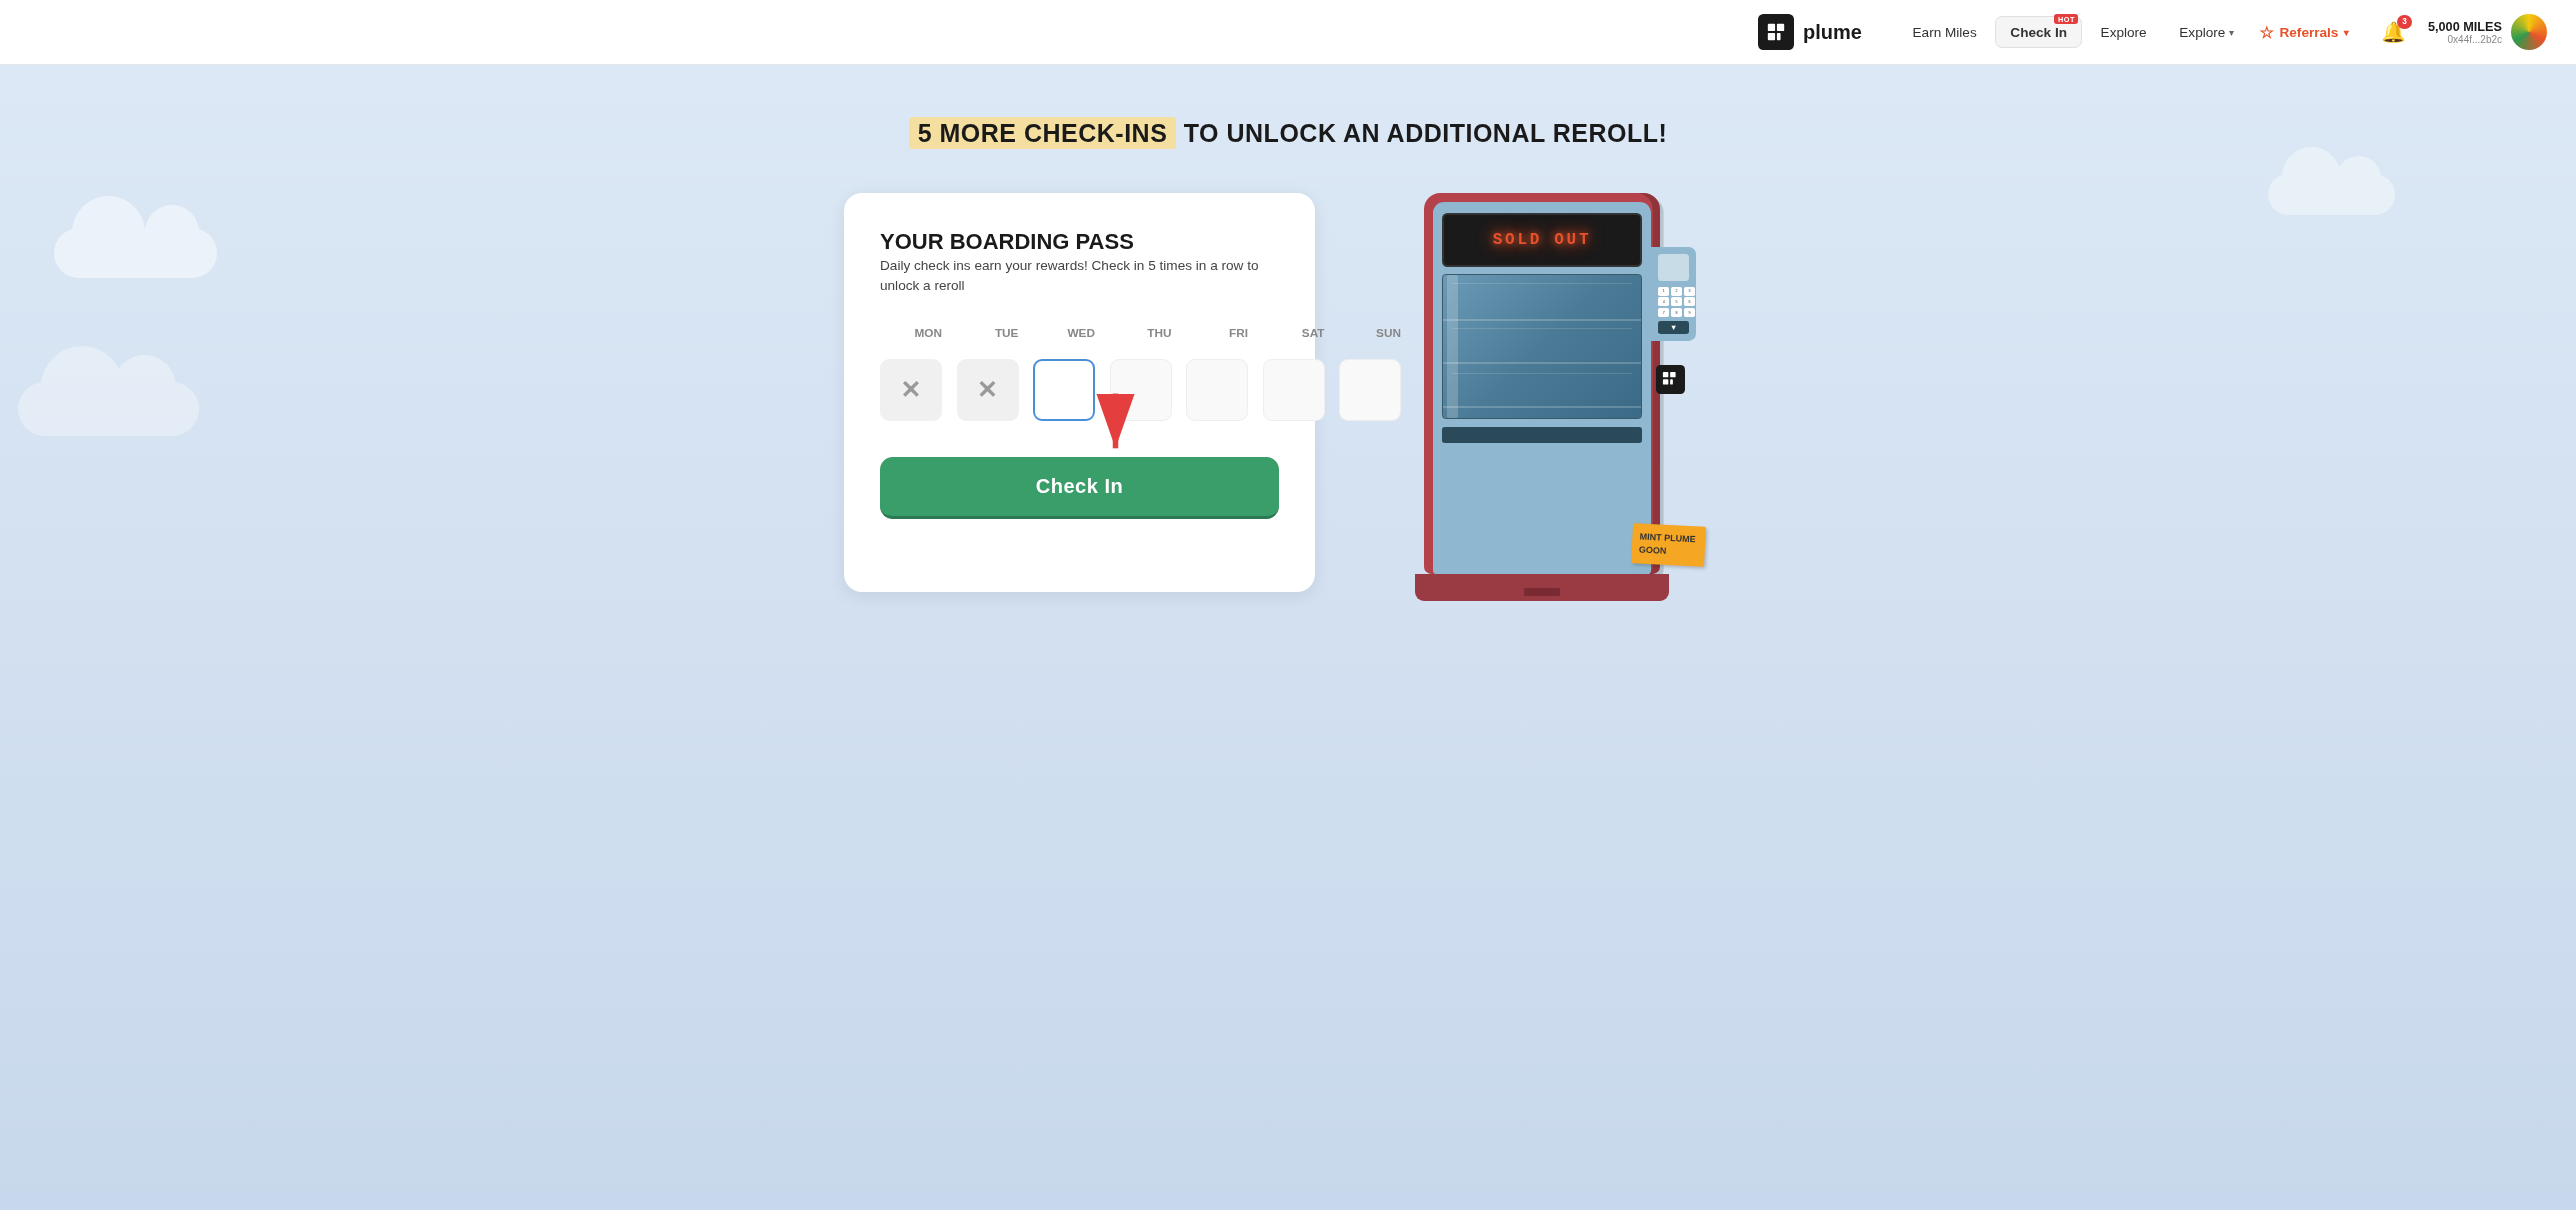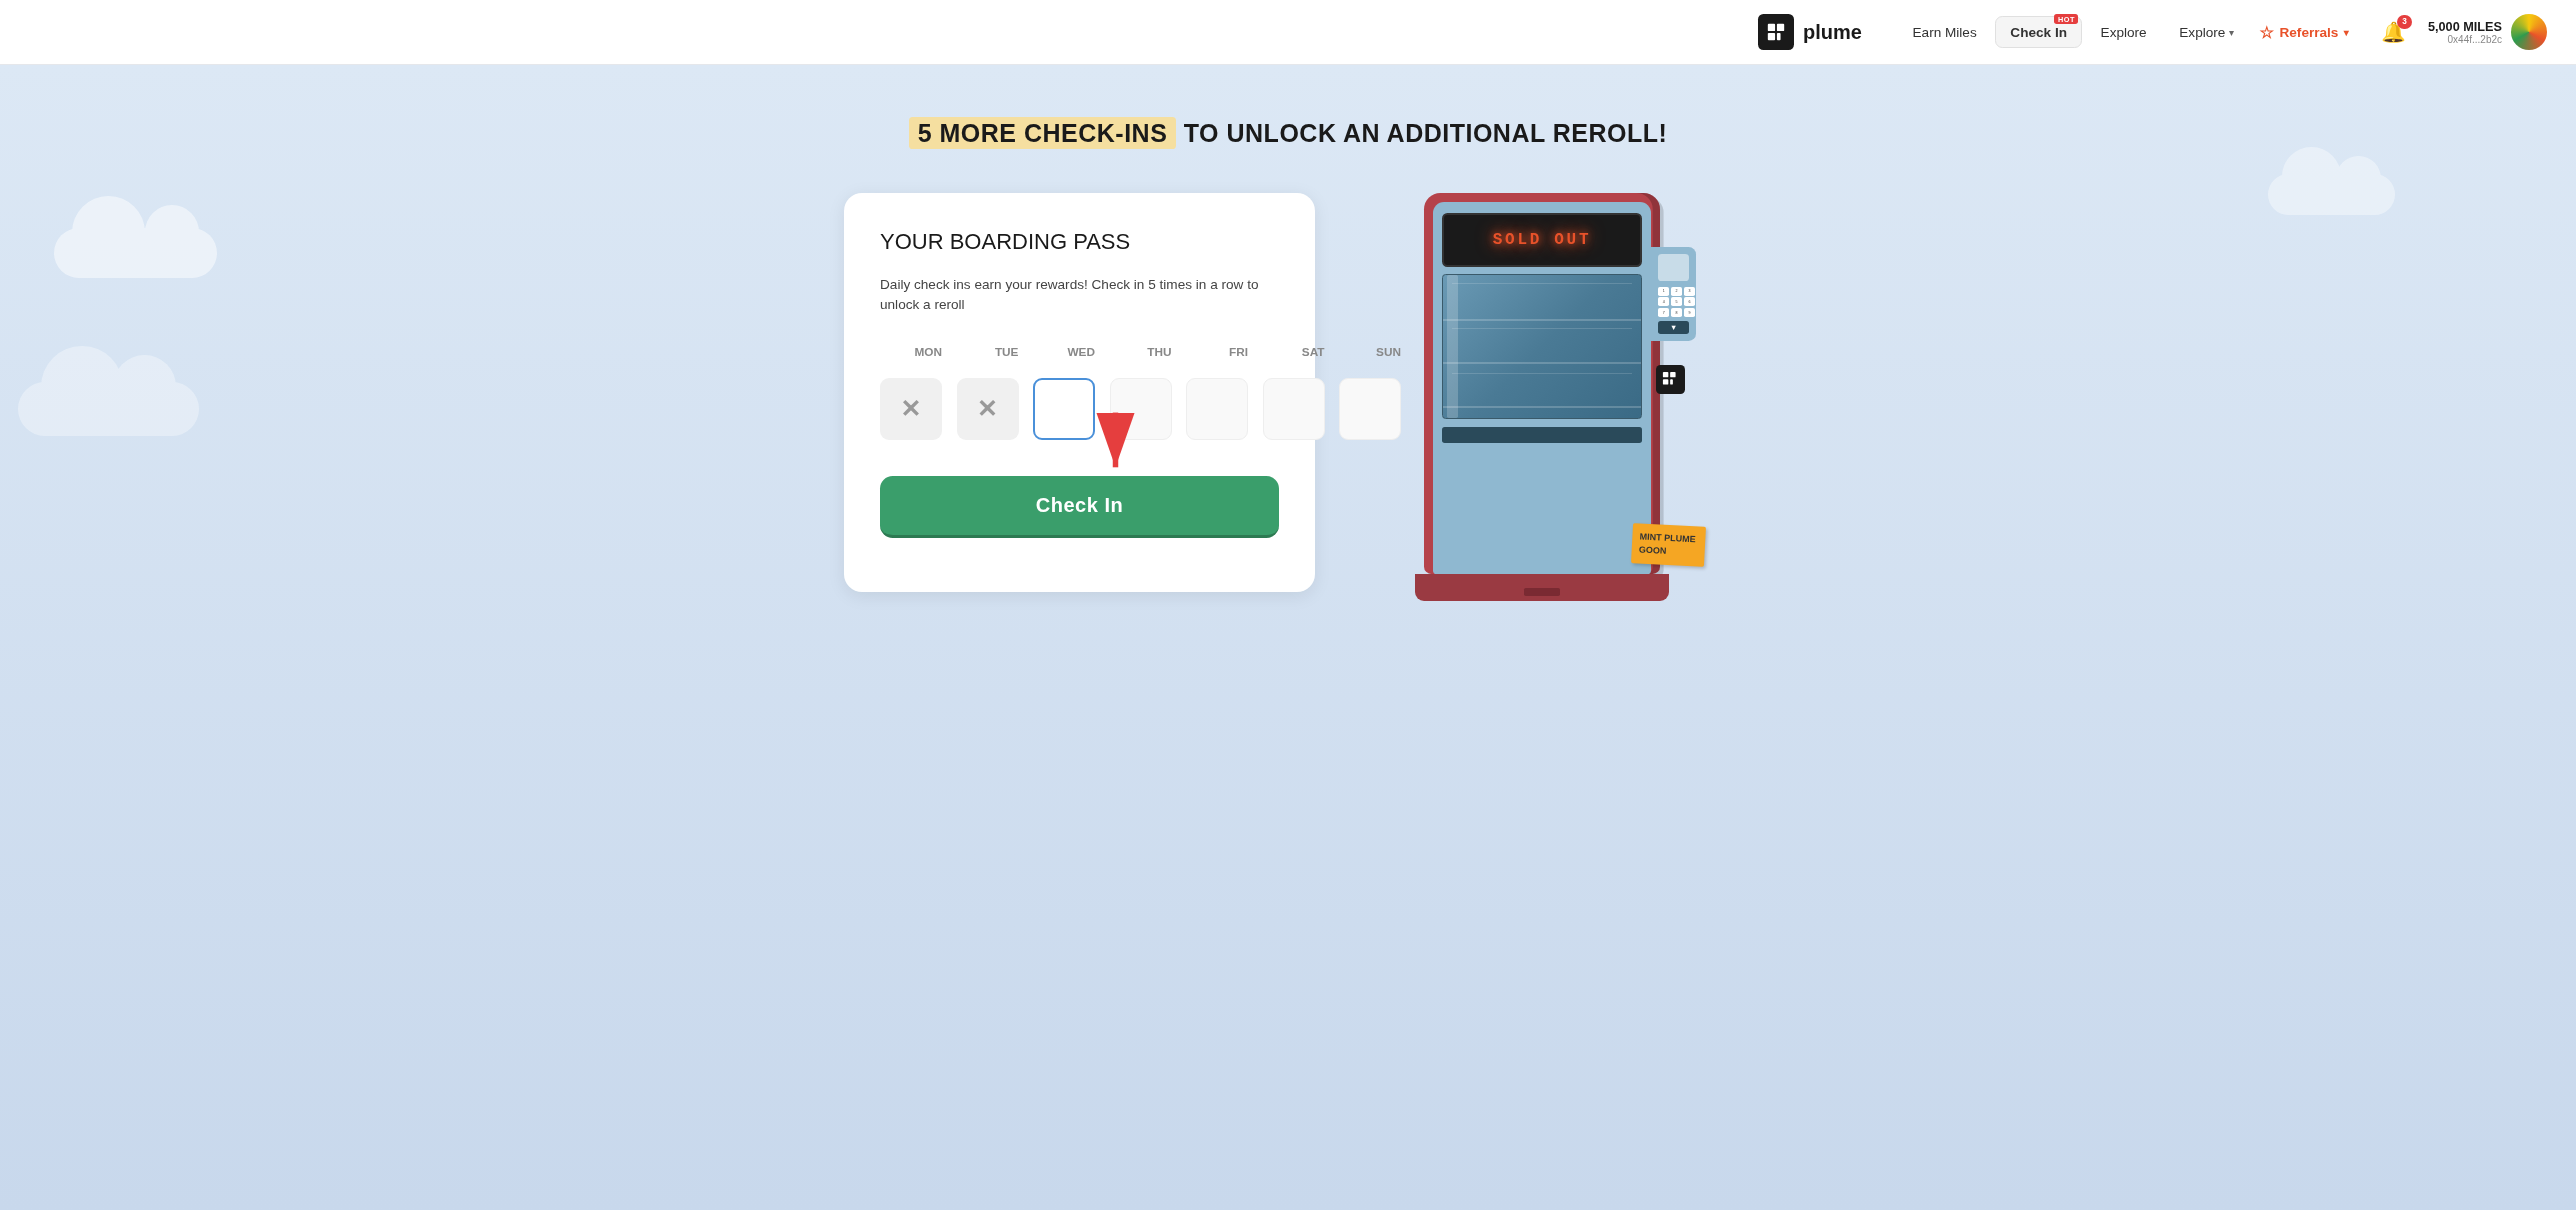--- a/index.html
+++ b/index.html
@@ -106,21 +106,21 @@
       width: 100%; max-width: 1088px; justify-content: center;
     }
 
     
     .boarding-pass-card {
       background: #fff; border-radius: 18px; padding: 36px;
       width: 471px; min-height: 399px; flex-shrink: 0;
       box-shadow: 0 3.6px 18px rgba(0,0,0,0.08);
     }
     .card-title {
-      font-size: 22px; font-weight: 400; color: #1a1a1a; margin-bottom: 20px;
+      font-size: 22px; font-weight: 700; color: #1a1a1a; margin-bottom: 1px;
     }
     .card-desc {
       font-size: 13.6px; color: #444; line-height: 1.5; margin-bottom: 29px;
     }
 
     .days-row {
       display: flex; gap: 14.5px; margin-bottom: 36px; align-items: flex-start;
     }
     .day-col { display: flex; flex-direction: column; align-items: flex-end; gap: 19px; }
     .day-label { font-size: 11.8px; font-weight: 600; color: #888; }

